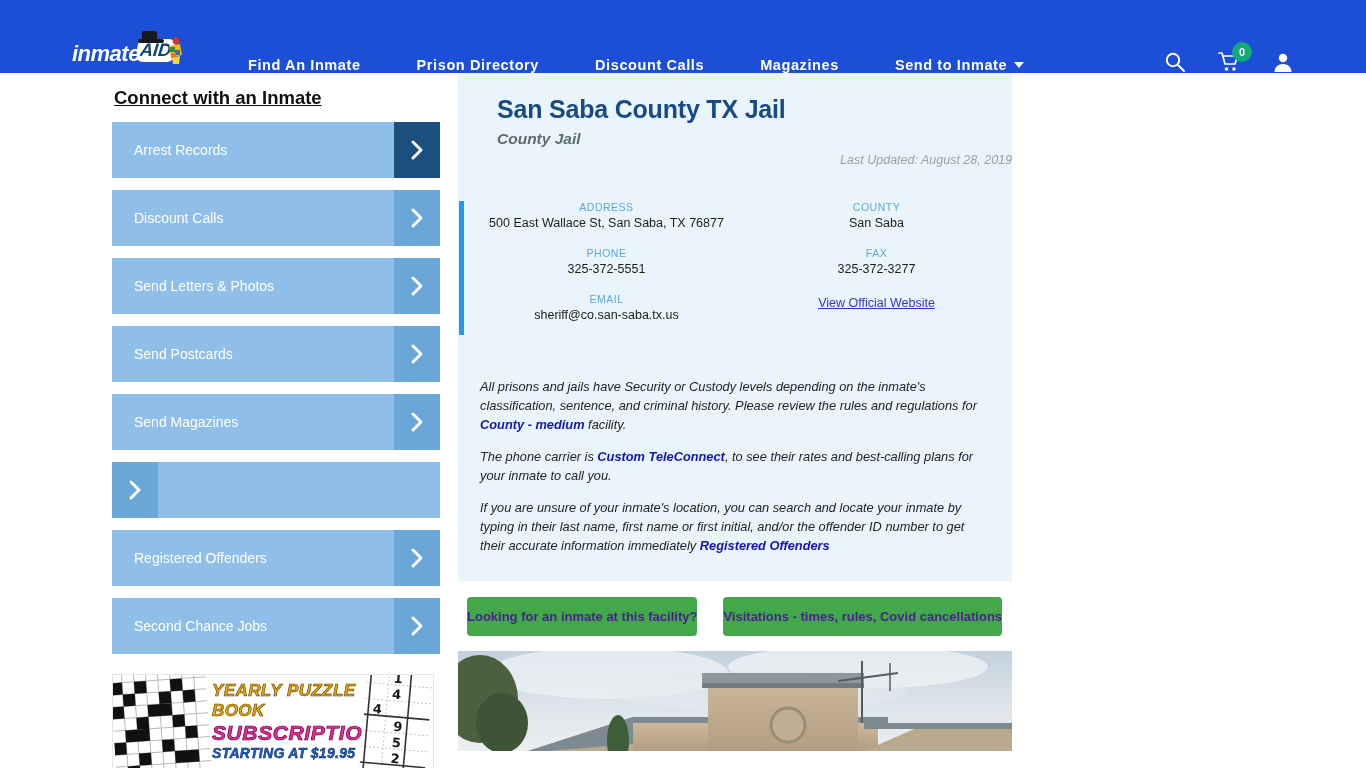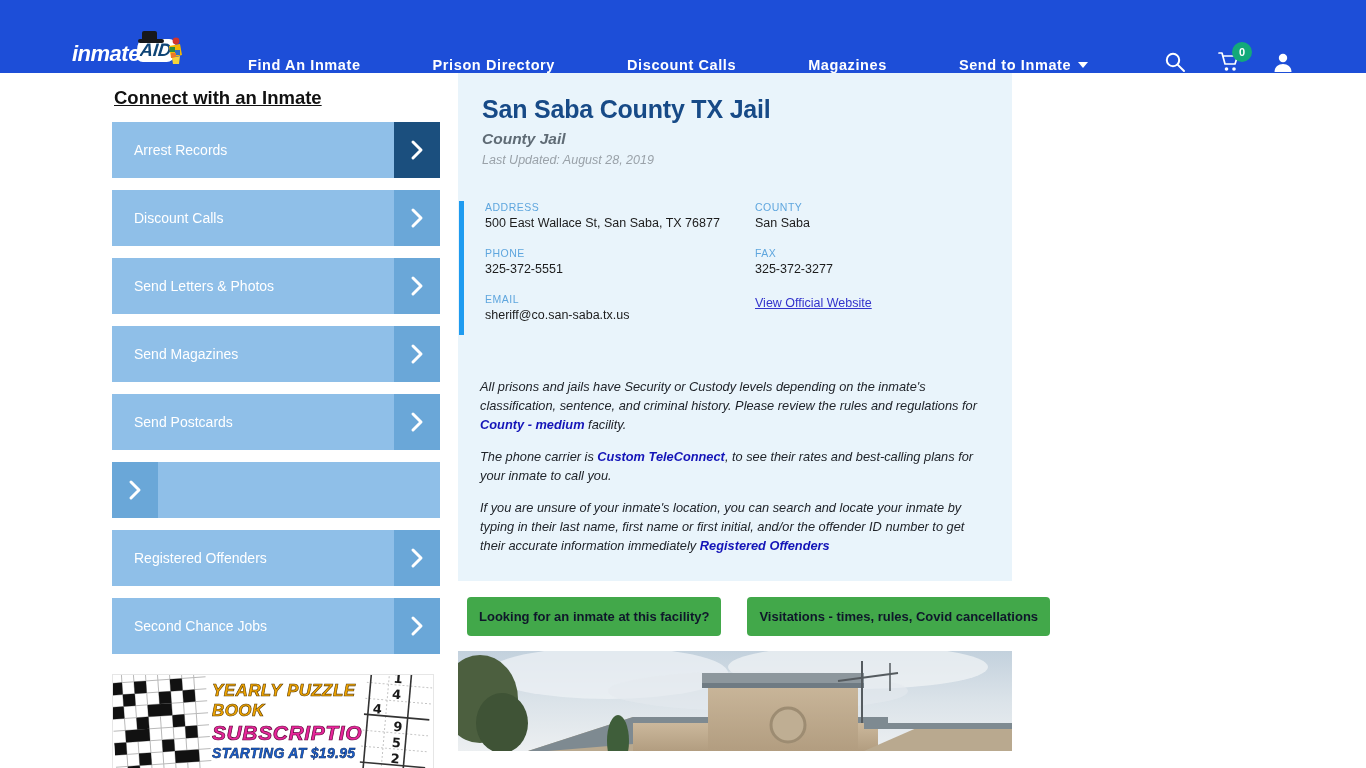--- a/index.html
+++ b/index.html
@@ -53,21 +53,21 @@
     content: ""; position: absolute; left: 0; top: 8px;
     width: 26px; height: 4px; background: #17181a; border-radius: 2px;
   }
   .logo-bird {
     position: absolute; left: 104px; top: 8px;
     width: 22px; height: 30px; z-index: 5;
   }
 
   .main-nav {
     display: flex; align-items: center;
-    gap: 16px; flex: 1;
+    gap: 0; flex: 1;
     margin-left: 20px;
   }
   .nav-item {
     color: #ffffff; font-size: 14.5px; font-weight: bold;
     letter-spacing: 0.6px;
     padding: 0 28px;
     white-space: nowrap;
     cursor: pointer;
     text-decoration: none;
     display: flex; align-items: center;
@@ -180,39 +180,41 @@
     letter-spacing: 0.2px; margin-top: 4px;
   }
 
   
   .main-col { flex: 1; padding-left: 18px; }
   .facility-card {
     background: #e9f4fb;
     width: 554px;
     padding: 22px 0 0 0;
   }
-  .fac-head { padding: 0 0 0 24px; }
+  .fac-head { padding: 0 0 0 39px; }
   .fac-title {
     font-size: 25px; font-weight: bold; color: #174a87;
     letter-spacing: -0.2px;
   }
   .fac-sub {
     font-size: 15.5px; font-weight: bold; font-style: italic;
     color: #5f6b75; margin-top: 6px;
   }
   .fac-updated {
     font-size: 12.5px; font-style: italic; color: #9aa2a9;
     margin-top: 5px;
+    text-align: right;
   }
 
   .info-block {
     display: flex;
     margin: 34px 0 0 0;
     position: relative;
     padding: 0 14px 22px 0;
+    text-align: center;
   }
   .info-bar {
     position: absolute; left: 1px; top: 0;
     width: 5px; height: 134px; background: #1e9bf0;
   }
   .info-col { width: 50%; padding-left: 27px; }
   .info-col:nth-child(3) { padding-left: 27px; }
   .info-group { margin-bottom: 17px; }
   .info-label {
     font-size: 10.5px; color: #5fa6de; letter-spacing: 0.5px;
@@ -234,23 +236,23 @@
     color: #1414b8; font-weight: bold; text-decoration: none;
     font-style: italic;
   }
 
   
   .cta-row {
     display: flex; gap: 26px;
     margin: 16px 0 0 9px;
   }
   .cta-btn {
-    background: #42a84a; color: #0f172a;
+    background: #42a84a; color: #4c1d95;
     font-size: 13px; font-weight: bold;
-    padding: 12px 12px; border-radius: 4px;
+    padding: 12px 0; border-radius: 4px;
     border: none; cursor: pointer;
     font-family: "Liberation Sans", sans-serif;
     white-space: nowrap;
   }
 
   
   .fac-photo {
     margin-top: 15px; margin-left: 0;
     width: 554px; height: 100px;
     position: relative; overflow: hidden;
@@ -350,30 +352,30 @@
       <div class="side-btn">
         <span class="label">Send Letters &amp; Photos</span>
         <span class="arrow">
           <svg viewBox="0 0 22 22" fill="none" stroke="#ffffff" stroke-width="3" stroke-linecap="round" stroke-linejoin="round">
               <polyline points="7,3 15,11 7,19"></polyline>
             </svg>
         </span>
       </div>
 
       <div class="side-btn">
+        <span class="label">Send Postcards</span>
+        <span class="arrow">
+          <svg viewBox="0 0 22 22" fill="none" stroke="#ffffff" stroke-width="3" stroke-linecap="round" stroke-linejoin="round">
+              <polyline points="7,3 15,11 7,19"></polyline>
+            </svg>
+        </span>
+      </div>
+
+      <div class="side-btn">
         <span class="label">Send Magazines</span>
-        <span class="arrow">
-          <svg viewBox="0 0 22 22" fill="none" stroke="#ffffff" stroke-width="3" stroke-linecap="round" stroke-linejoin="round">
-              <polyline points="7,3 15,11 7,19"></polyline>
-            </svg>
-        </span>
-      </div>
-
-      <div class="side-btn">
-        <span class="label">Send Postcards</span>
         <span class="arrow">
           <svg viewBox="0 0 22 22" fill="none" stroke="#ffffff" stroke-width="3" stroke-linecap="round" stroke-linejoin="round">
               <polyline points="7,3 15,11 7,19"></polyline>
             </svg>
         </span>
       </div>
 
       <div class="side-btn">
         <span class="arrow">
           <svg viewBox="0 0 22 22" fill="none" stroke="#ffffff" stroke-width="3" stroke-linecap="round" stroke-linejoin="round">

